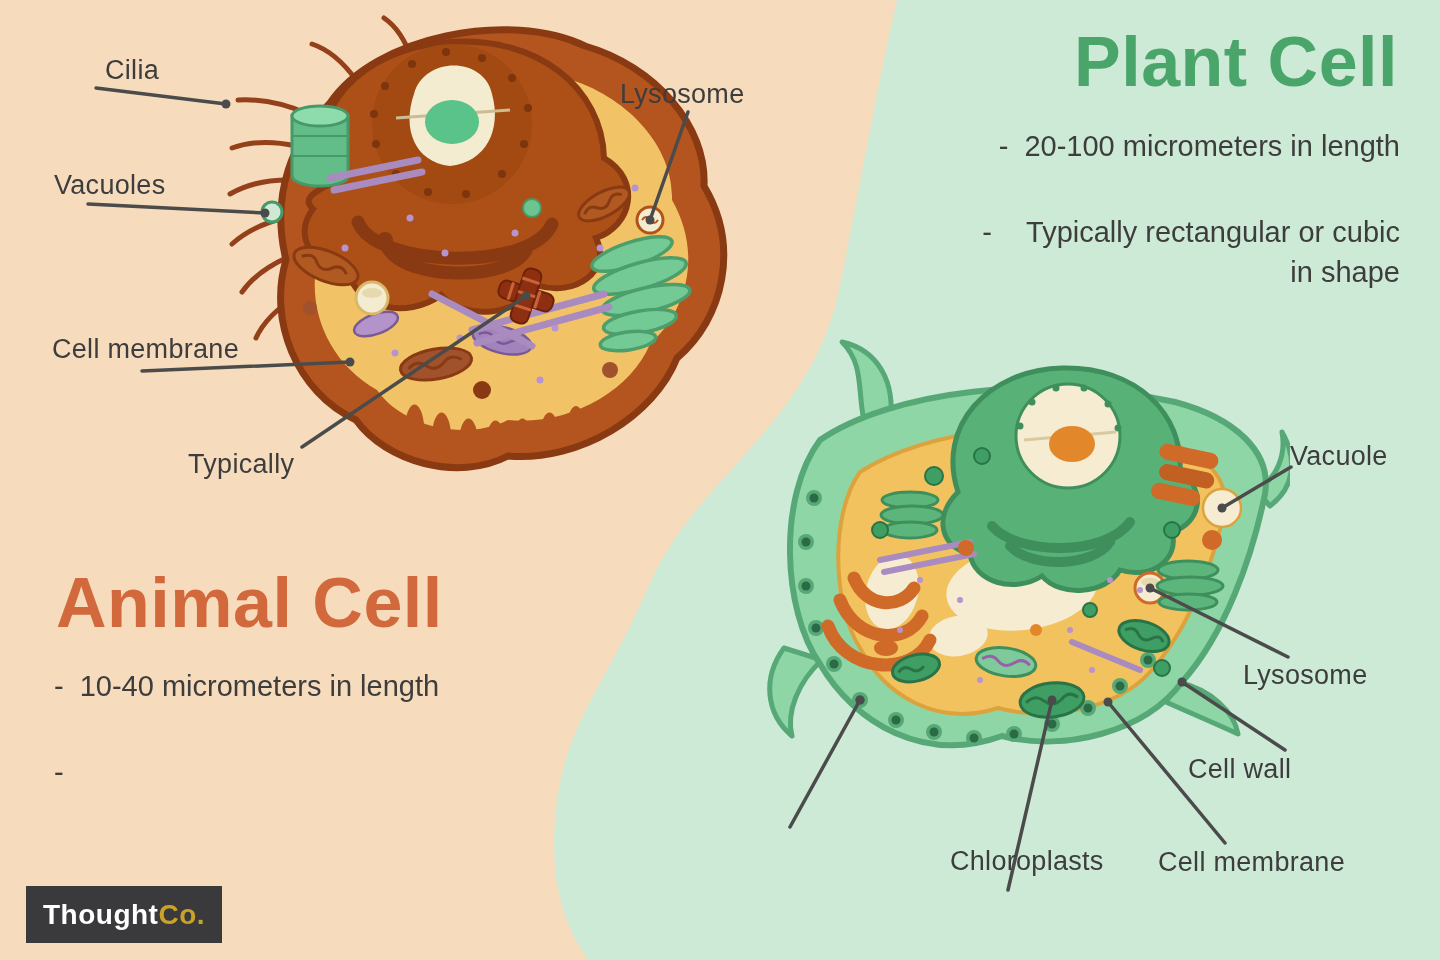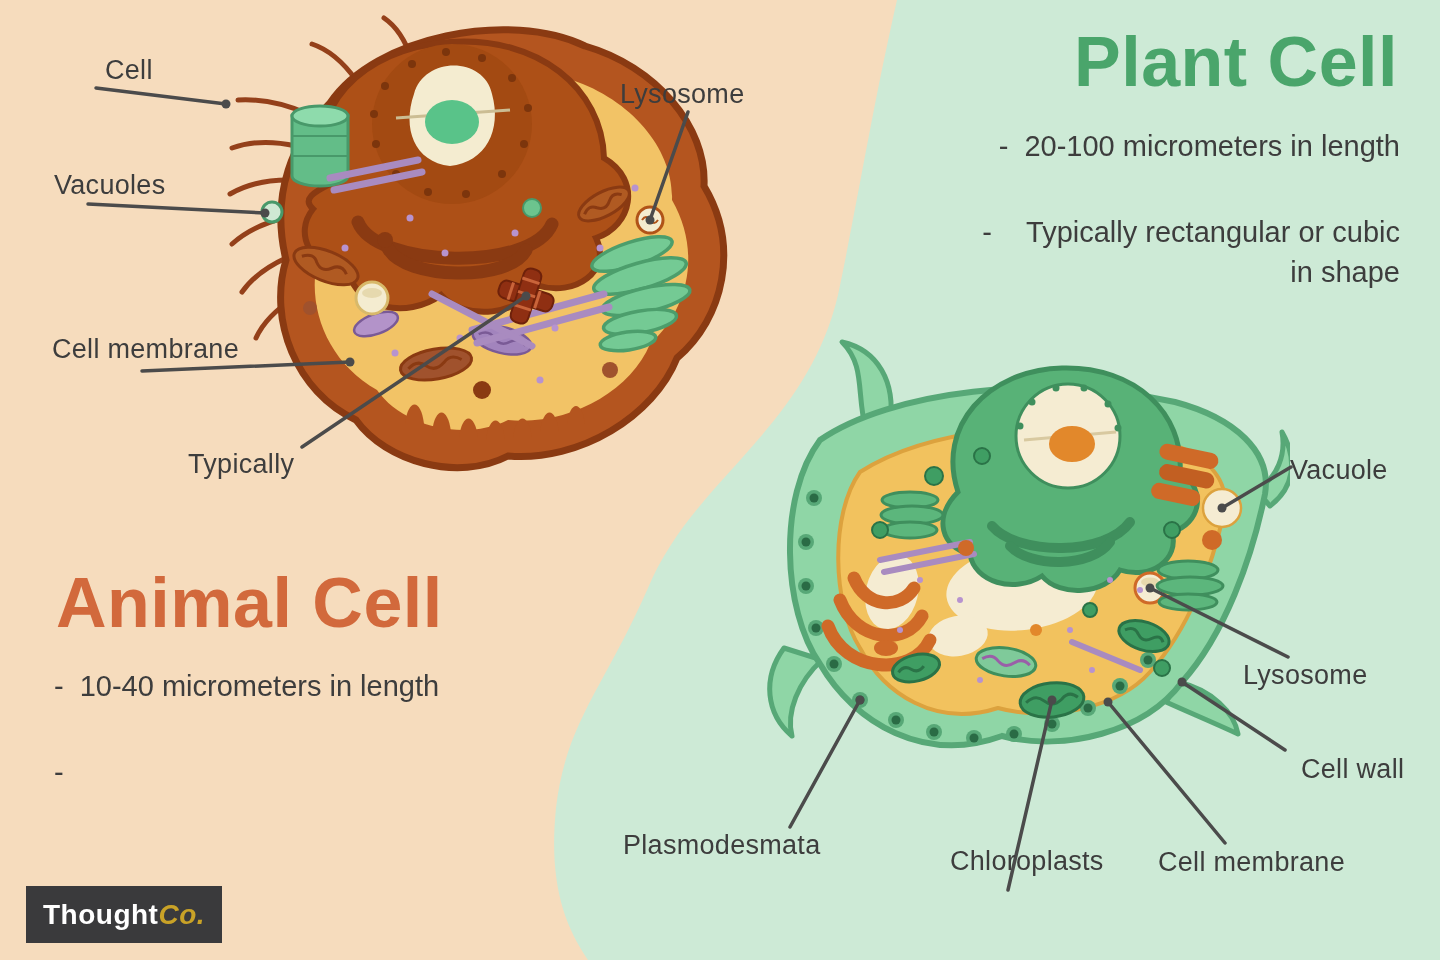--- a/index.html
+++ b/index.html
@@ -14,21 +14,21 @@
   .bullets { position:absolute; font-size:29px; line-height:1.38; color:var(--text,#3d3d3d); }
   .bullets .bullet { display:flex; gap:16px; margin-bottom:46px; }
   .bullets.animal { left:54px; top:666px; width:540px; }
   .bullets.plant  { right:40px; top:126px; width:560px; display:flex; flex-direction:column; align-items:flex-end; }
   .bullets.plant .bullet { justify-content:flex-end; text-align:right; }
   .bullets.animal .bullet-2 .bullet-text { max-width:450px; }
   .bullets.plant  .bullet-2 .bullet-text { max-width:392px;text-align:right; }
   .logo { position:absolute; left:26px; top:886px; width:196px; height:57px; background:var(--logo-bg,#3a3a3c);
           display:flex; align-items:center; justify-content:center; font-size:28px; font-weight:700; letter-spacing:.5px; }
   .logo .thought { color:var(--logo-thought,#ffffff); }
-  .logo .co { color:var(--logo-co,#c9a227);font-style:italic; }
+  .logo .co { color:var(--logo-co,#c9a227); }
 </style>
 </head>
 <body>
 
 <div class="canvas">
 
   <svg class="layer" style="left:0;top:0" width="1440" height="960" viewBox="0 0 1440 960">
     <rect x="0" y="0" width="1440" height="960" style="fill:var(--right-bg,#cdead6)"></rect>
     <path d="M0,0 L897,0 C872,110 858,200 838,295 C806,430 694,478 648,588 C604,688 566,722 556,808 C549,878 562,922 588,960 L0,960 Z" style="fill:var(--left-bg,#f6dcbd)"></path>
   </svg>
@@ -342,31 +342,30 @@
         <circle cx="1182" cy="682" r="4.5" stroke="none"></circle>
       <line x1="1225" y1="843" x2="1108" y2="702"></line>
         <circle cx="1108" cy="702" r="4.5" stroke="none"></circle>
       <line x1="790" y1="827" x2="860" y2="700"></line>
         <circle cx="860" cy="700" r="4.5" stroke="none"></circle>
       <line x1="1008" y1="890" x2="1052" y2="700"></line>
         <circle cx="1052" cy="700" r="4.5" stroke="none"></circle>
     </g>
   </svg>
 
-  <div class="label" style="left:105px;top:55px">Cell</div>
+  <div class="label" style="left:105px;top:55px">Cilia</div>
   <div class="label" style="left:54px;top:170px">Vacuoles</div>
   <div class="label" style="left:52px;top:334px">Cell membrane</div>
   <div class="label" style="left:188px;top:449px">Typically</div>
   <div class="label" style="left:620px;top:79px">Lysosome</div>
 
-  <div class="label" style="left:1290px;top:455px">Vacuole</div>
+  <div class="label" style="left:1290px;top:441px">Vacuole</div>
   <div class="label" style="left:1243px;top:660px">Lysosome</div>
-  <div class="label" style="left:1301px;top:754px">Cell wall</div>
+  <div class="label" style="left:1188px;top:754px">Cell wall</div>
   <div class="label" style="left:1158px;top:847px">Cell membrane</div>
-  <div class="label" style="left:623px;top:830px">Plasmodesmata</div>
   <div class="label" style="left:950px;top:846px">Chloroplasts</div>
 
   <div class="title plant">Plant Cell</div>
   <div class="title animal">Animal Cell</div>
 
   <div class="bullets plant">
     <div class="bullet bullet-1">
       <span class="bullet-dash">-</span>
       <span class="bullet-text">20-100 micrometers in length</span>
     </div>

